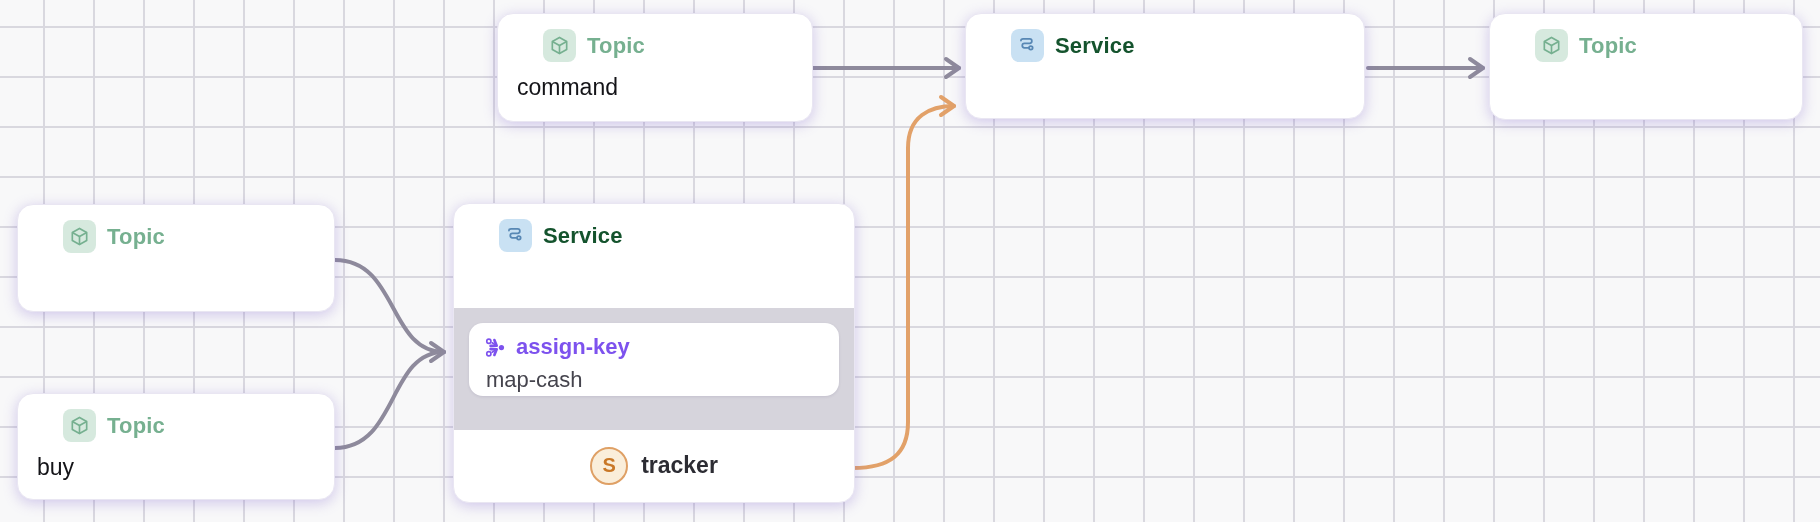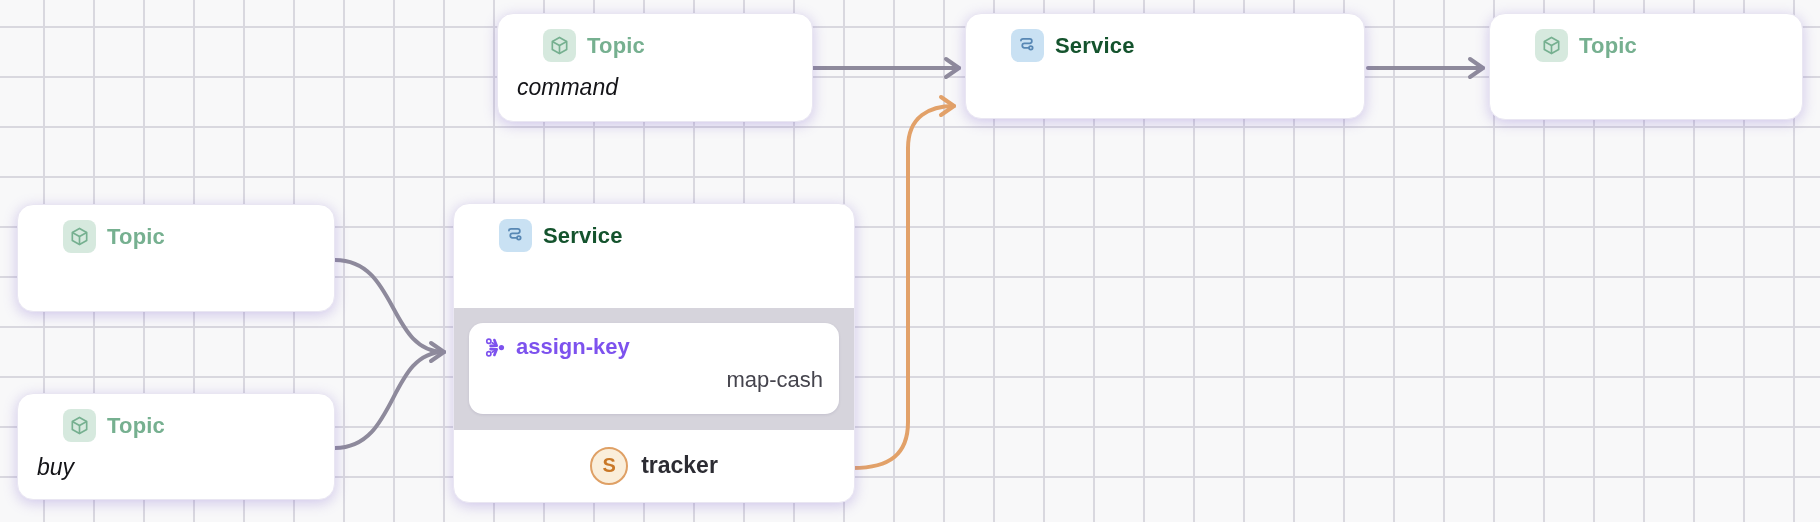--- a/index.html
+++ b/index.html
@@ -29,32 +29,32 @@
   .icon-box {
     width:33px; height:33px; border-radius:8px;
     display:flex; align-items:center; justify-content:center;
     flex:0 0 auto;
   }
   .topic-box { background:#d6e9de; }
   .service-box { background:#c9e1f3; }
   .type-label { font-size:22px; font-weight:700; letter-spacing:0.2px; }
   .topic-label { color:#76b090; }
   .service-label { color:#14532d; }
-  .node-name { font-size:23px; color:#141418; padding-left:2px;font-style:italic; }
+  .node-name { font-size:23px; color:#141418; padding-left:2px; }
   .merge-card { padding:0; display:flex; flex-direction:column; }
   .merge-header { height:105px; padding:15px 17px; display:flex; flex-direction:column; gap:12px; }
   .band { height:122px; background:#d6d4dc; padding:15px; }
   .sub-card {
-    height:91px; background:#ffffff; border-radius:14px;
+    height:73px; background:#ffffff; border-radius:14px;
     padding:11px 16px; display:flex; flex-direction:column; gap:7px;
     box-shadow:0 1px 3px rgba(40,30,80,0.10);
   }
   .fn-row { display:flex; align-items:center; gap:10px; }
   .fn-label { font-size:22px; font-weight:700; color:#7d52ee; }
-  .sub-name { font-size:22px; color:#45444d; padding-left:1px;text-align:right; }
+  .sub-name { font-size:22px; color:#45444d; padding-left:1px; }
   .tracker-row {
     height:73px; display:flex; align-items:center; justify-content:center; gap:13px;
   }
   .s-badge {
     width:38px; height:38px; border-radius:50%;
     background:#faeeda; border:2px solid #dfa065; color:#c97827;
     display:flex; align-items:center; justify-content:center;
     font-size:20px; font-weight:700;
   }
   .tracker-name { font-size:23px; font-weight:700; color:#2c2c33; }

